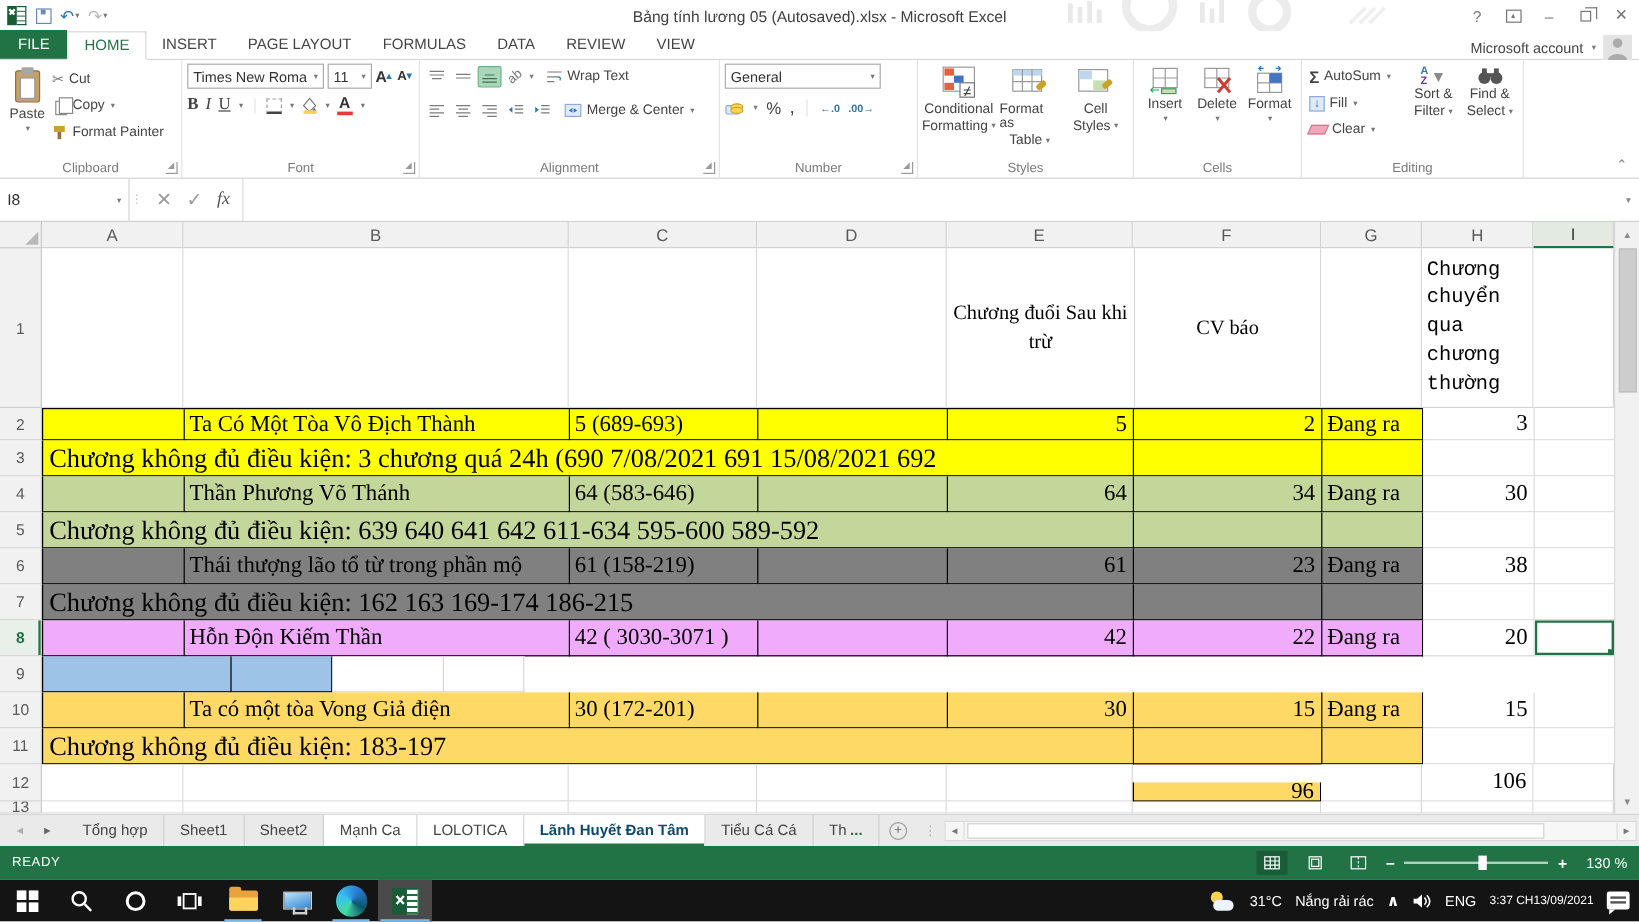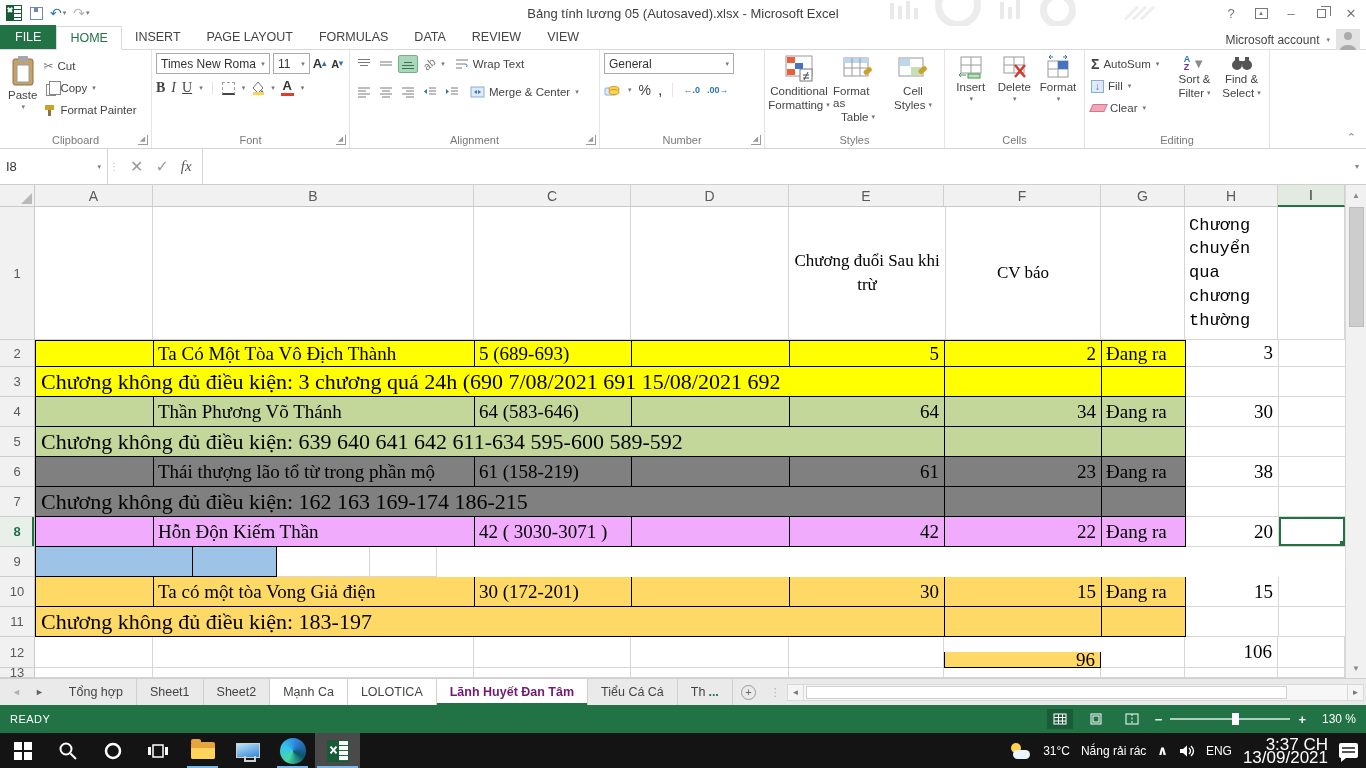--- a/index.html
+++ b/index.html
@@ -107,21 +107,21 @@
   .sarr{height:20px;width:100%;display:flex;align-items:center;justify-content:center;color:#8A8A8A;font-size:8px}
   .sthumb{position:absolute;top:22px;left:3px;width:15px;height:120px;background:#CDCDCD;border:1px solid #BDBDBD}
   .sarr.dn{position:absolute;bottom:0}
 
   
   .tabbar{height:27px;background:#EAEAEA;border-top:1px solid #CFCFCF;display:flex;align-items:stretch;font-size:12.5px;color:#444}
   .tnav{display:flex;align-items:center;gap:14px;padding:0 12px;color:#666;font-size:9px}
   .tnav .dim{color:#AFAFAF}
   .stab{display:flex;align-items:center;padding:0 13px;border-right:1px solid #CFCFCF;white-space:nowrap}
   .stab.white{background:#FFFFFF}
-  .stab.active{background:#fff;color:#701a75;font-weight:bold;box-shadow:inset 0 -2px 0 #217346}
+  .stab.active{background:#fff;color:#0c4a6e;font-weight:bold;box-shadow:inset 0 -2px 0 #217346}
   .stab .more{color:#217346;font-weight:bold;margin-left:3px}
   .newsheet{display:flex;align-items:center;padding:0 8px}
   .newsheet span{width:15px;height:15px;border:1px solid #9A9A9A;border-radius:50%;color:#666;font-size:11px;line-height:13px;text-align:center}
   .tdots{display:flex;align-items:center;color:#B5B5B5;padding:0 6px;font-size:11px}
   .hscroll{flex:1;display:flex;align-items:center;margin:4px 2px 4px 0}
   .hbtn{width:17px;height:17px;display:flex;align-items:center;justify-content:center;color:#777;font-size:8px;background:#F5F5F5;border:1px solid #D9D9D9}
   .htrack{flex:1;height:17px;background:#F7F7F7;border:1px solid #D9D9D9;border-left:none;border-right:none;position:relative}
   .hthumb{position:absolute;left:2px;top:1px;bottom:1px;right:60px;background:#FFFFFF;border:1px solid #CFCFCF}
 
   
@@ -153,21 +153,21 @@
   .xlapp{display:flex}
   .xlapp .l{width:12px;height:22px;background:#185C37;position:relative}
   .xlapp .l::before,.xlapp .l::after{content:"";position:absolute;left:2px;top:9px;width:9px;height:2px;background:#fff;transform:rotate(48deg)}
   .xlapp .l::after{transform:rotate(-48deg)}
   .xlapp .r{width:10px;height:22px;background:#fff;border:1px solid #185C37;border-left:none;background-image:linear-gradient(#1D6F42 1.5px,transparent 1.5px);background-size:100% 5px;background-position:0 4px}
   .tb-right{margin-left:auto;display:flex;align-items:center;gap:11px;padding-right:8px;font-size:12px}
   .wicon{width:22px;height:16px;position:relative}
   .wicon::before{content:"";position:absolute;left:1px;top:0;width:10px;height:10px;border-radius:50%;background:#FFD34D}
   .wicon::after{content:"";position:absolute;left:3px;bottom:0;width:17px;height:9px;border-radius:6px;background:#ECF4FB}
   .trayup{font-weight:bold;font-size:13px}
-  .clock{display:flex;flex-direction:column;align-items:flex-end;font-size:17px;line-height:13px}
+  .clock{display:flex;flex-direction:row;align-items:flex-end;font-size:10px;line-height:13px}
   .notif{width:19px;height:15px;background:#fff;border-radius:2px;position:relative}
   .notif::after{content:"";position:absolute;left:2px;bottom:-4px;border-left:5px solid #fff;border-bottom:4px solid transparent}
   .notif i{position:absolute;left:3px;right:3px;height:1.5px;background:#555}
   .notif i:nth-child(1){top:4px}.notif i:nth-child(2){top:8px}
 </style>
 </head>
 <body>
 
 <div class="screen">
 

